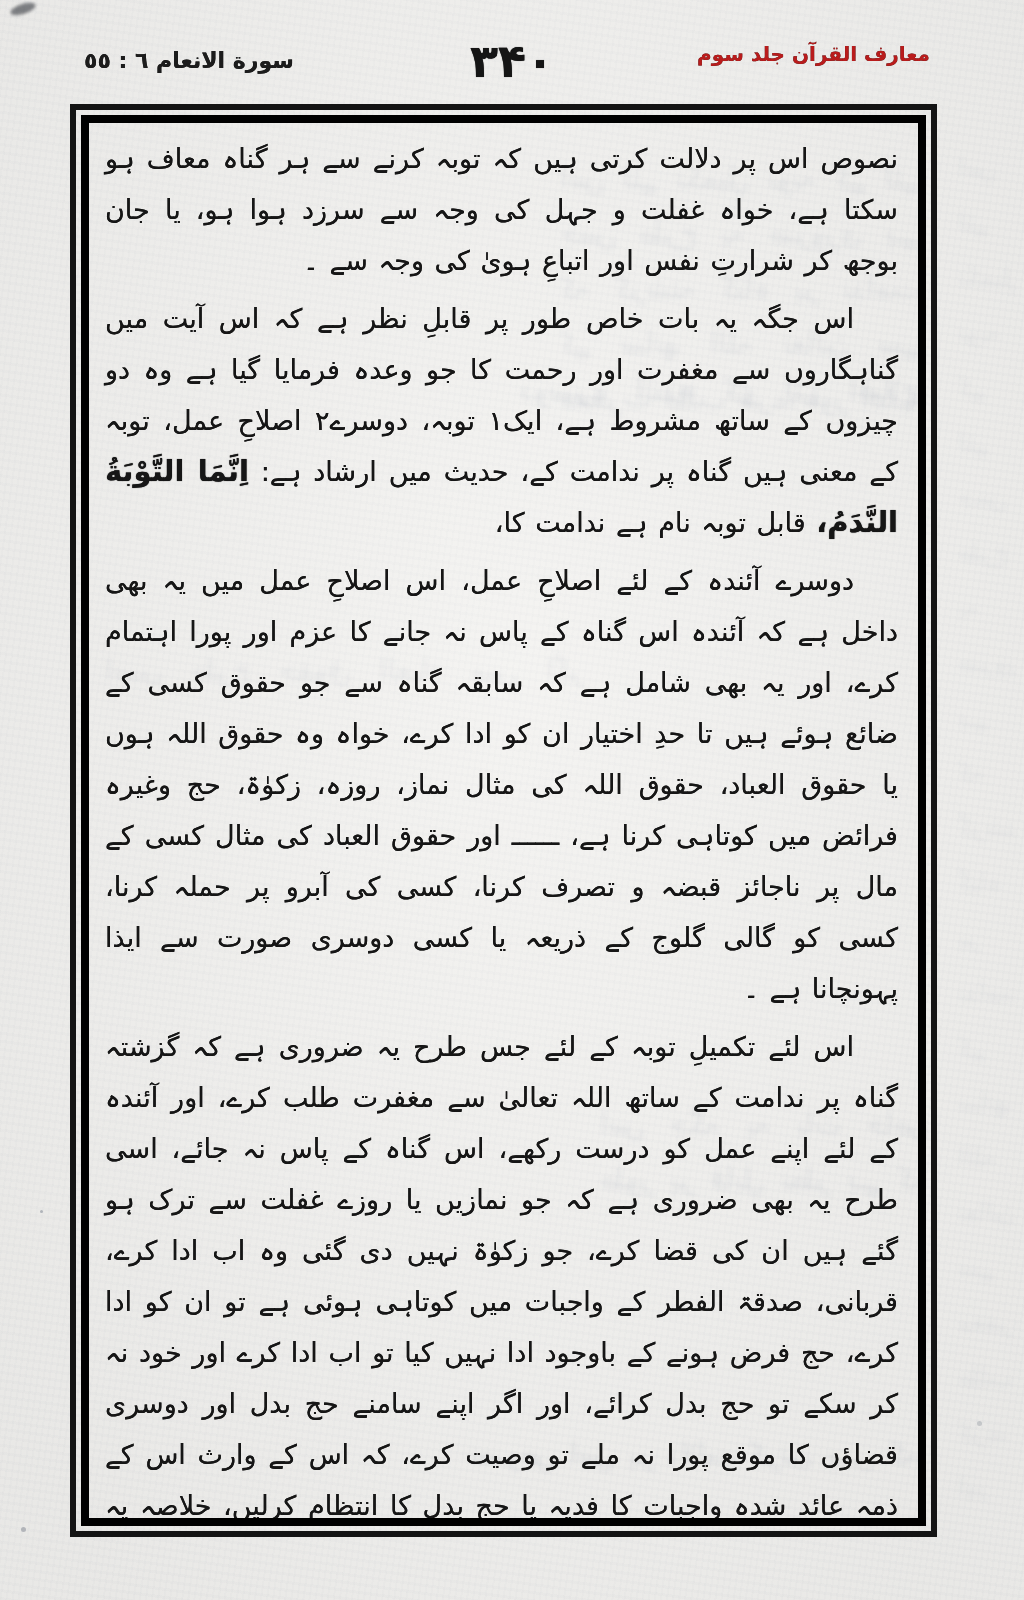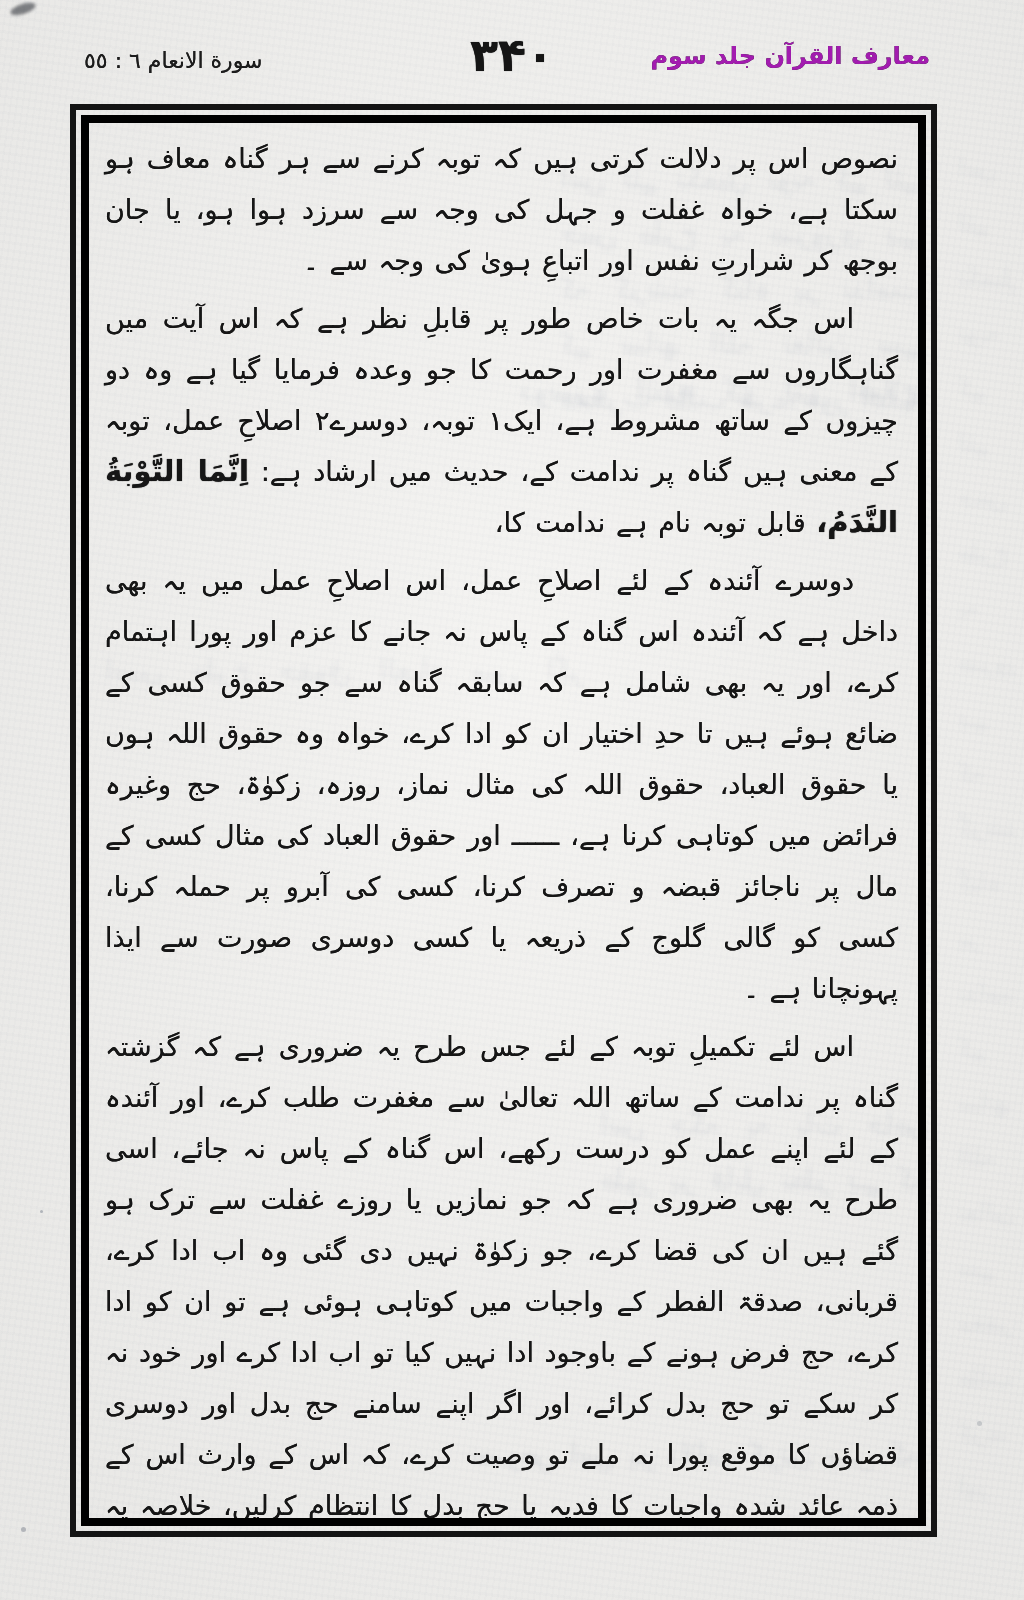--- a/index.html
+++ b/index.html
@@ -10,25 +10,25 @@
       radial-gradient(ellipse at 50% 42%, rgba(255,255,255,.30), rgba(40,50,70,.035) 88%),
       repeating-linear-gradient(8deg, rgba(110,122,145,.028) 0 3px, rgba(0,0,0,0) 3px 8px),
       repeating-linear-gradient(98deg, rgba(110,122,145,.022) 0 2px, rgba(0,0,0,0) 2px 6px),
       #f0efec;
     color:#1a1a1a;
   }
   .page{position:absolute;inset:0;}
 
   
   .header{position:absolute;top:0;left:0;width:1024px;height:100px;direction:rtl;}
-  .h-right{position:absolute;top:42px;right:94px;font-size:24px;font-weight:bold;
-           letter-spacing:0;color:#a21caf;text-shadow:0 0 .5px #1c1c1c;}
-  .h-center{position:absolute;top:28px;left:0;width:1024px;text-align:center;
+  .h-right{position:absolute;top:42px;right:94px;font-size:20px;font-weight:bold;
+           letter-spacing:0;color:#b91c1c;text-shadow:0 0 .5px #1c1c1c;}
+  .h-center{position:absolute;top:34px;left:0;width:1024px;text-align:center;
             font-size:46px;font-weight:bold;color:#151515;text-shadow:0 0 .7px #151515;}
-  .h-left{position:absolute;top:48px;left:84px;font-size:22px;font-weight:normal;
+  .h-left{position:absolute;top:48px;left:84px;font-size:22px;font-weight:bold;
           direction:rtl;color:#1c1c1c;text-shadow:0 0 .4px #1c1c1c;}
 
   
   .frame-outer{
     position:absolute;left:70px;top:104px;width:867px;height:1433px;
     border:6px solid #141414;box-sizing:border-box;z-index:2;
   }
   .frame-inner{
     position:absolute;inset:5px;border:8px solid #000000;
     padding:10px 20px 8px 16px;overflow:hidden;

